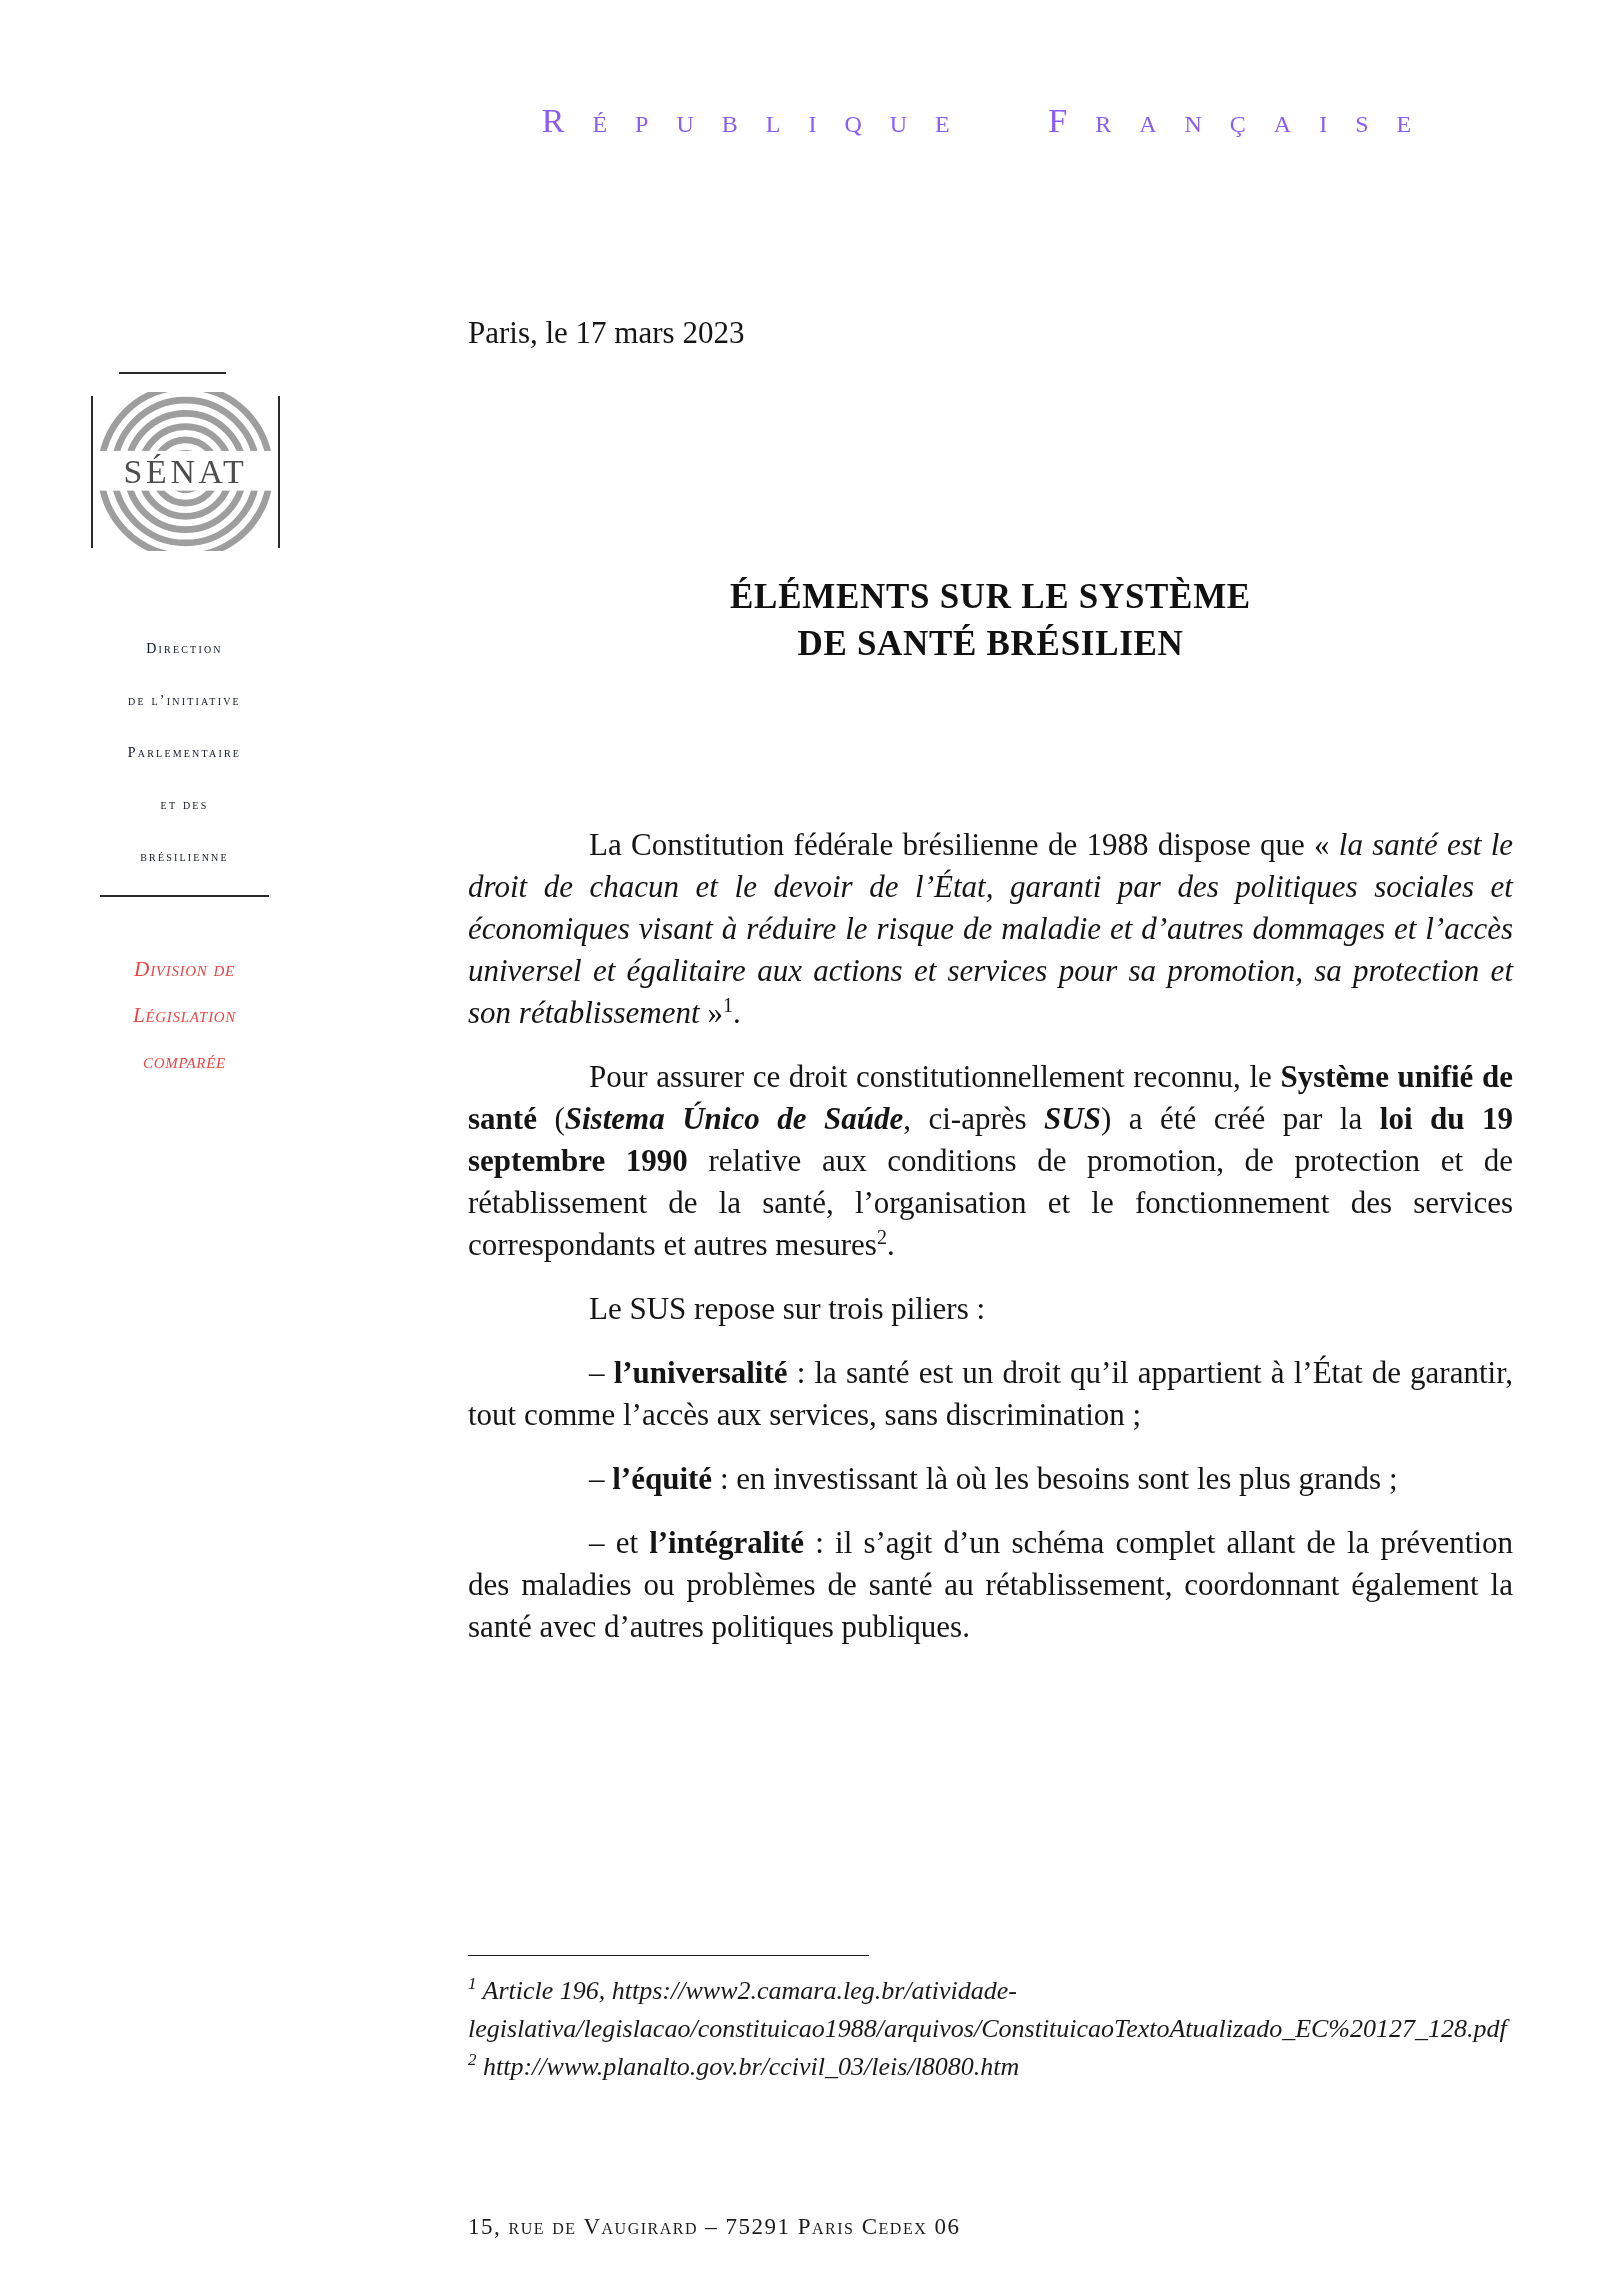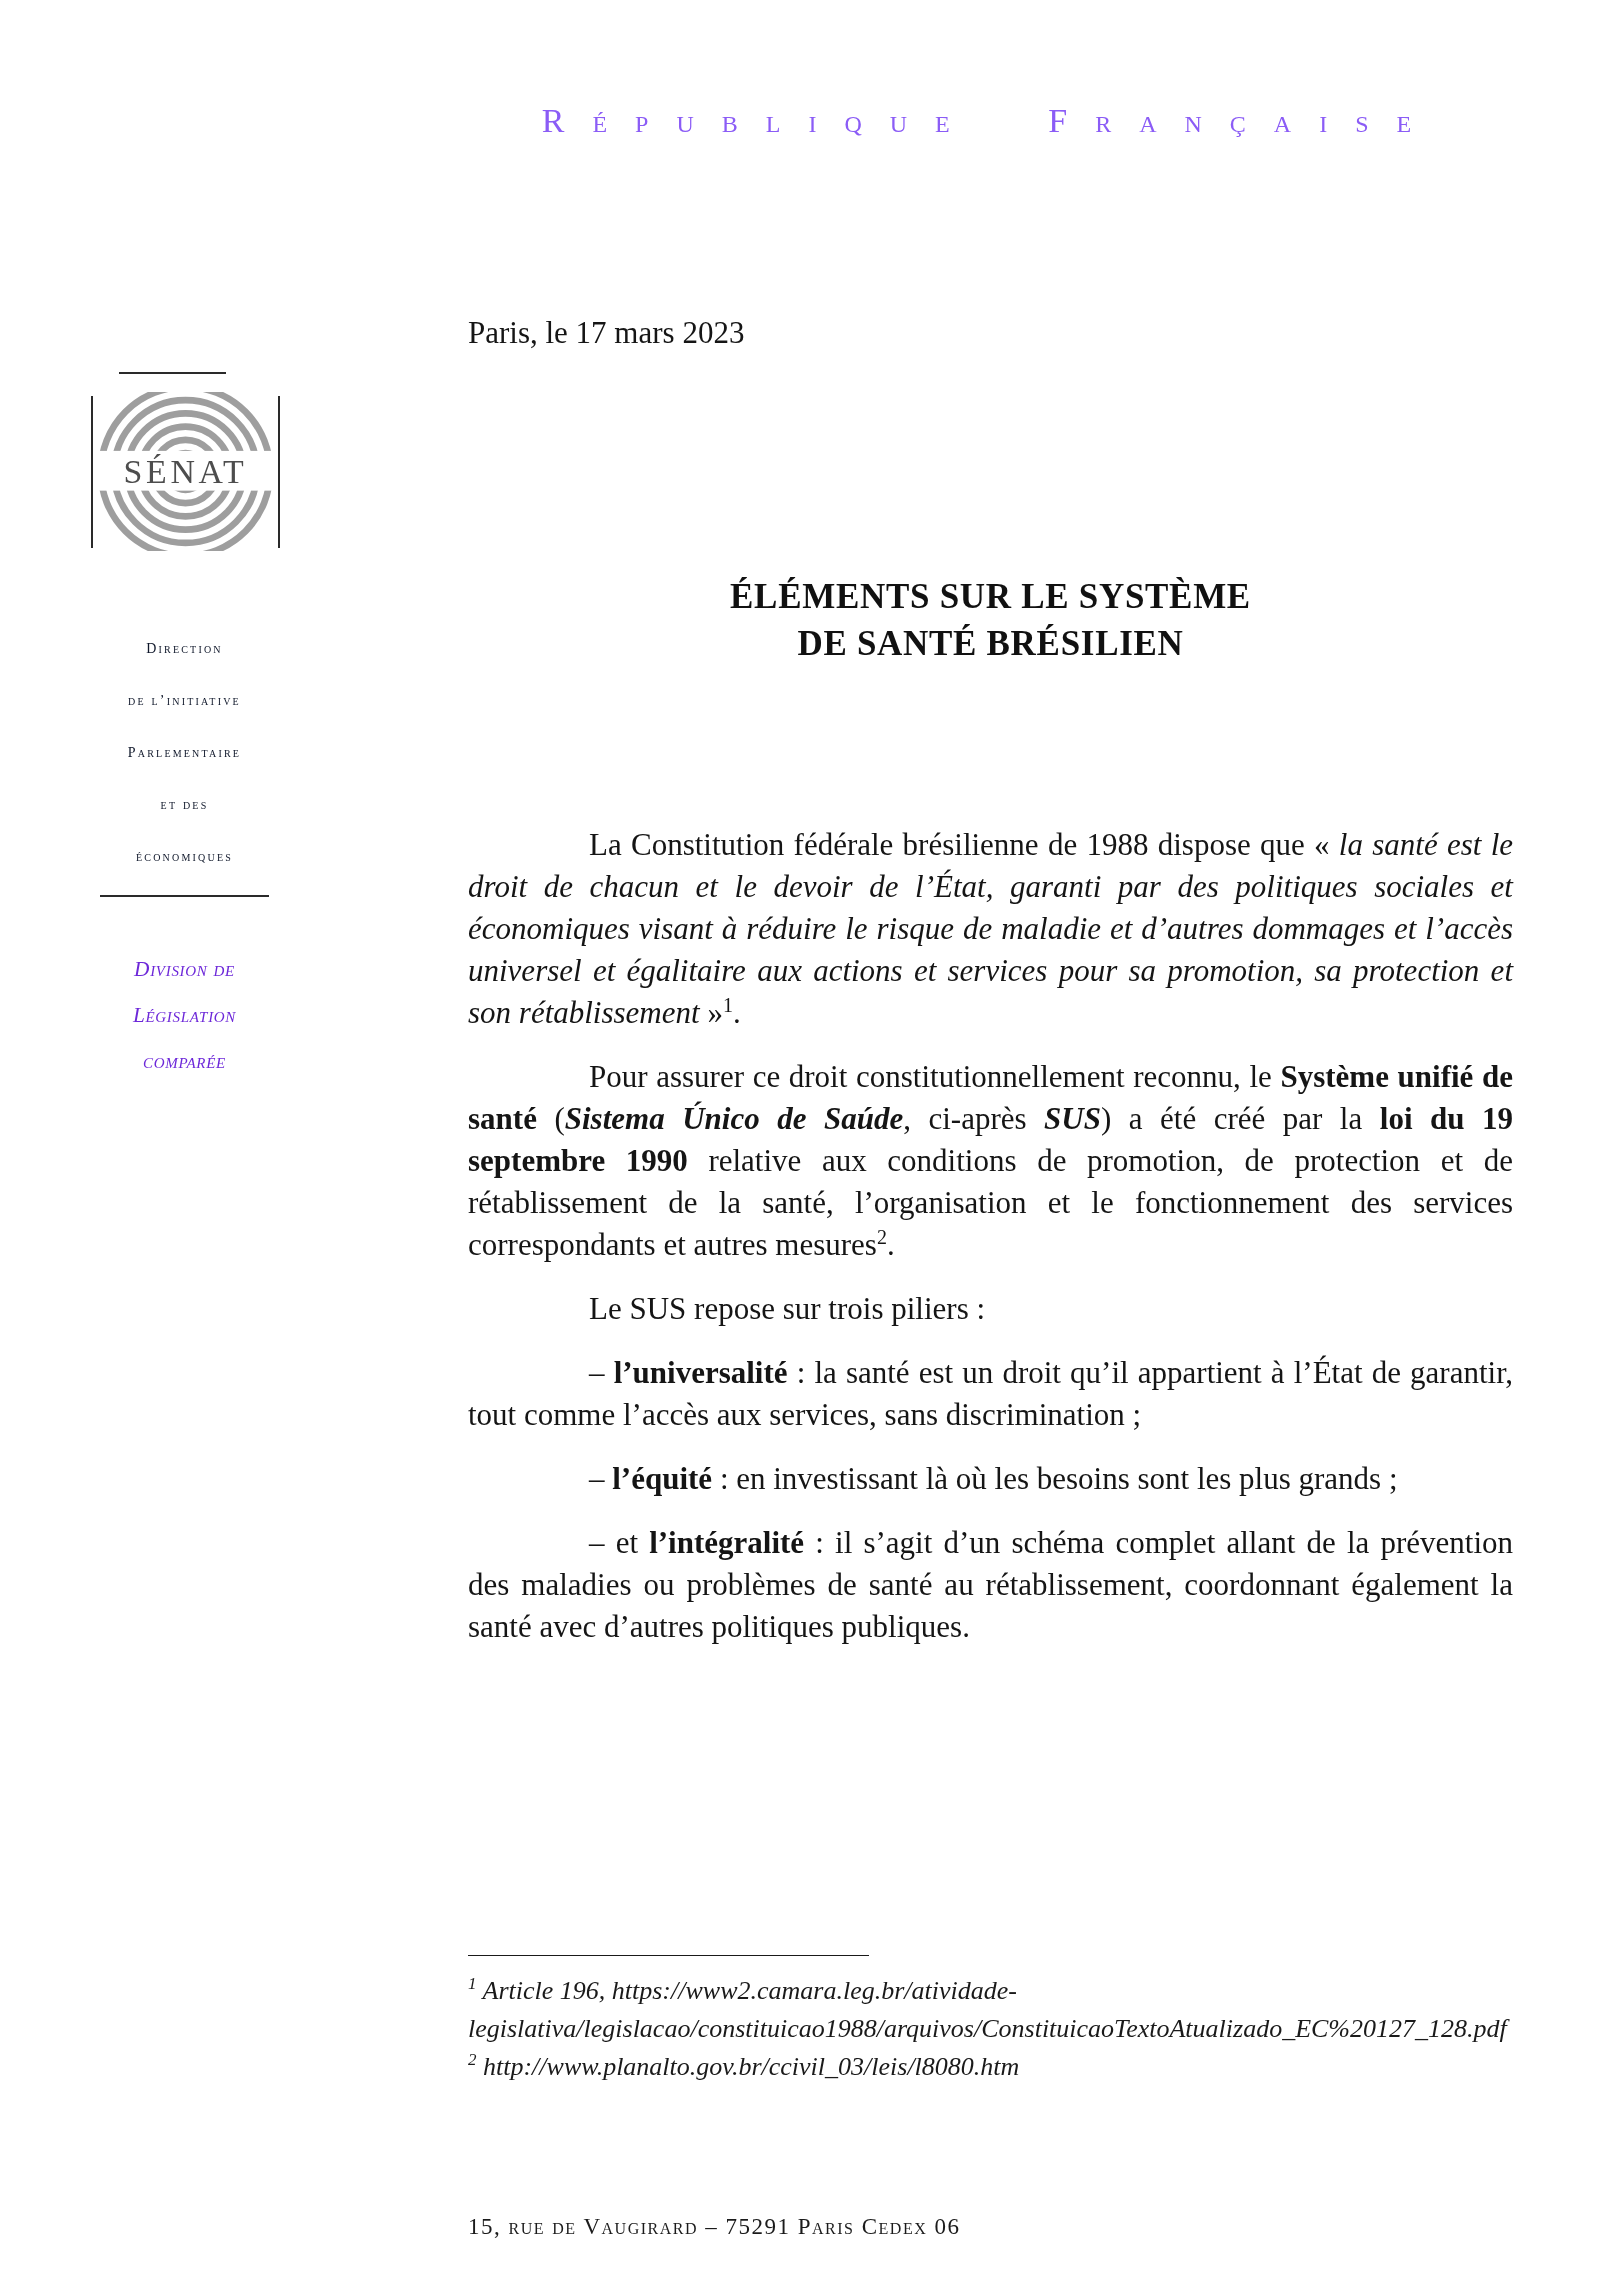--- a/index.html
+++ b/index.html
@@ -23,21 +23,21 @@
     font-family:"Liberation Serif","DejaVu Serif",serif;
     font-size:46px;letter-spacing:5px;fill:#4d4d4d;
   }
   .direction{
     position:absolute;left:74px;top:623px;width:221px;text-align:center;
     font-variant:small-caps;font-size:14px;letter-spacing:2.2px;line-height:52px;color:#0f172a;
   }
   .sidebar-rule{position:absolute;left:100px;top:895px;width:169px;height:1.5px;background:#2a2a2a;}
   .division{
     position:absolute;left:74px;top:946px;width:221px;text-align:center;
-    font-variant:small-caps;font-style:italic;font-size:21.3px;letter-spacing:0.7px;line-height:46px;color:#6d28d9;
+    font-variant:small-caps;font-style:italic;font-size:21.3px;letter-spacing:0.7px;line-height:46px;color:#ef4444;
   }
   
   .dateline{position:absolute;left:468px;top:315px;font-size:31px;}
   .doc-title{
     position:absolute;left:468px;top:573px;width:1045px;text-align:center;
     font-weight:bold;font-size:35px;line-height:47px;letter-spacing:0.7px;color:#111;
   }
   .main{
     position:absolute;left:468px;top:824px;width:1045px;
     font-size:31px;line-height:42px;text-align:justify;
@@ -83,21 +83,21 @@
   </g>
   <rect x="0" y="80" width="248" height="54" fill="#ffffff"></rect>
   <text x="124" y="123" text-anchor="middle">SÉNAT</text>
 </svg>
 
 <div class="direction">
   <div>Direction</div>
   <div>de l’initiative</div>
   <div>Parlementaire</div>
   <div>et des</div>
-  <div>économiques</div>
+  <div>brésilienne</div>
 </div>
 
 <div class="sidebar-rule"></div>
 
 <div class="division">
   <div>Division de</div>
   <div>Législation</div>
   <div>comparée</div>
 </div>
 

